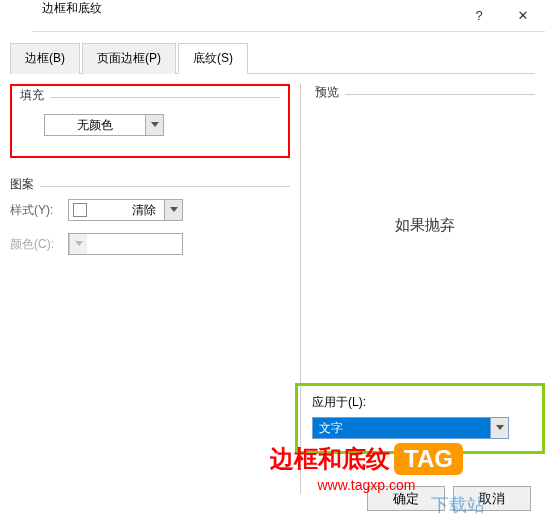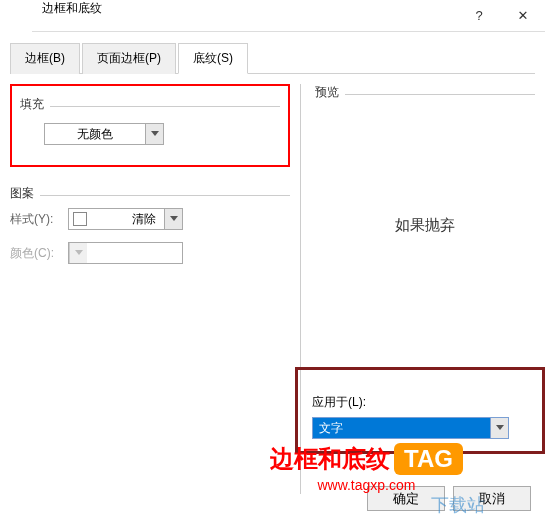--- a/index.html
+++ b/index.html
@@ -30,21 +30,21 @@
     .checkbox-icon { width: 14px; height: 14px; border: 1px solid #888; margin-right: 6px; display: inline-block; }
     .style-select { width: 115px; }
     .style-select .select-text { display: flex; align-items: center; justify-content: space-between; padding-left: 4px; gap: 24px; }
     .color-select { width: 115px; }
     .color-select .select-text { color: #aaa; }
     .color-select .select-arrow { background: #f0f0f0; border-color: #ccc; }
     .preview-label { font-size: 12px; }
     .preview-area { height: 260px; display: flex; align-items: center; justify-content: center; }
     .preview-text { font-size: 15px; color: #333; }
     .apply-section { position: absolute; left: -6px; bottom: 40px; width: 250px; }
-    .apply-red-box { border: 3px solid #7f1d1d; padding: 24px 10px 12px 14px; }
+    .apply-red-box { border: 3px solid #84cc16; padding: 8px 10px 12px 14px; }
     .apply-label { font-size: 12px; margin-bottom: 6px; display: block; }
     .apply-select { width: 197px; border: 1px solid #7a9fd4; display: flex; height: 22px; }
     .apply-select-text { flex: 1; background: #0078d7; color: #fff; padding: 2px 6px; font-size: 12px; }
     .apply-select-arrow { width: 18px; background: #e8e8e8; border-left: 1px solid #7a9fd4; display: flex; align-items: center; justify-content: center; }
     .buttons { position: absolute; bottom: 12px; right: 14px; display: flex; gap: 8px; }
     .btn { width: 78px; height: 25px; border: 1px solid #aaa; background: #f0f0f0; font-size: 13px; display: flex; align-items: center; justify-content: center; }
     .watermark { position: absolute; bottom: 30px; left: 270px; pointer-events: none; }
     .watermark-line1 { color: #ff0000; font-size: 24px; font-weight: bold; display: flex; align-items: center; }
     .watermark-tag { background: #ff9900; color: #fff; padding: 2px 10px; font-size: 24px; font-weight: bold; border-radius: 6px; margin-left: 4px; }
     .watermark-line2 { color: #ff0000; font-size: 14px; margin-top: 2px; text-align: center; }
@@ -63,21 +63,21 @@
 
 <div class="tabs">
   <div class="tab">边框(B)</div>
   <div class="tab">页面边框(P)</div>
   <div class="tab active">底纹(S)</div>
 </div>
 
 <div class="content">
   <div class="left-panel">
 
-    <div class="group red-box" style="padding:10px 8px 14px 8px;">
+    <div class="group red-box" style="padding:1px 8px 14px 8px;">
       <span class="group-label">填充</span>
       <div class="group-line"></div>
       <div class="fill-box">
         <div class="select fill-select">
           <span class="select-text">无颜色</span>
           <span class="select-arrow">
             <svg viewBox="0 0 8 6">
                 <path d="M0 0 L8 0 L4 5 Z" fill="#555"></path>
               </svg>
           </span>

